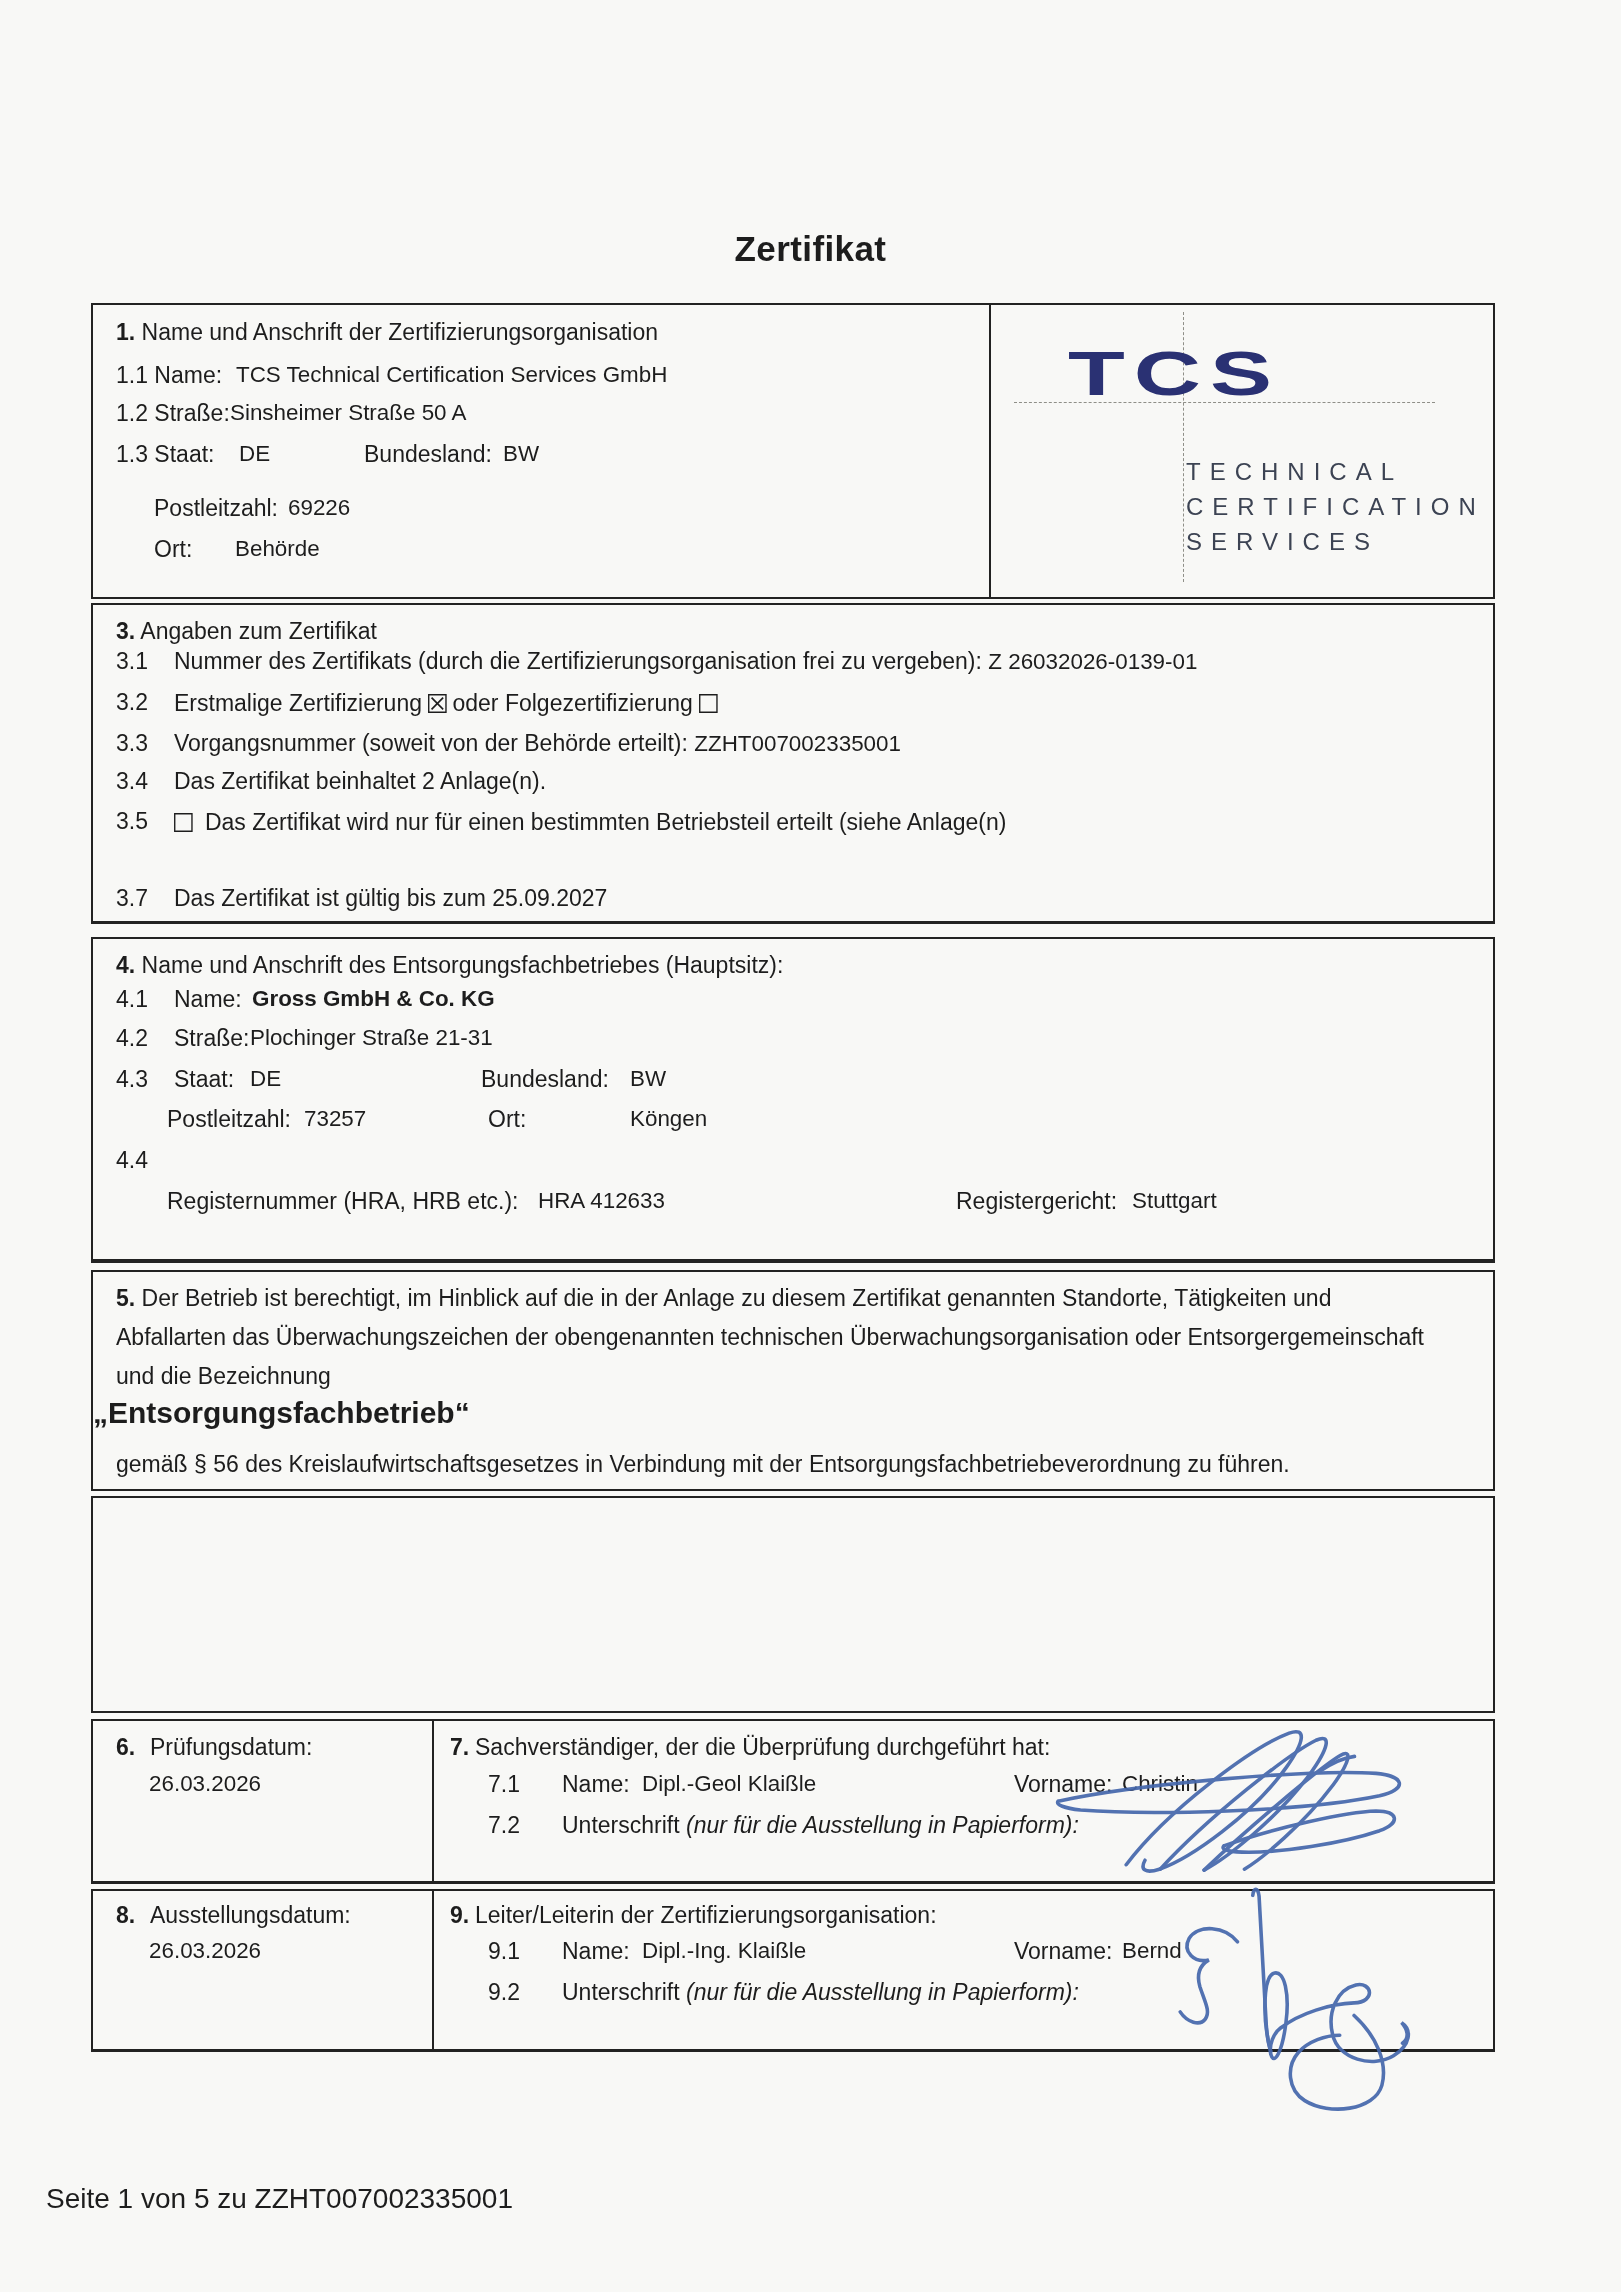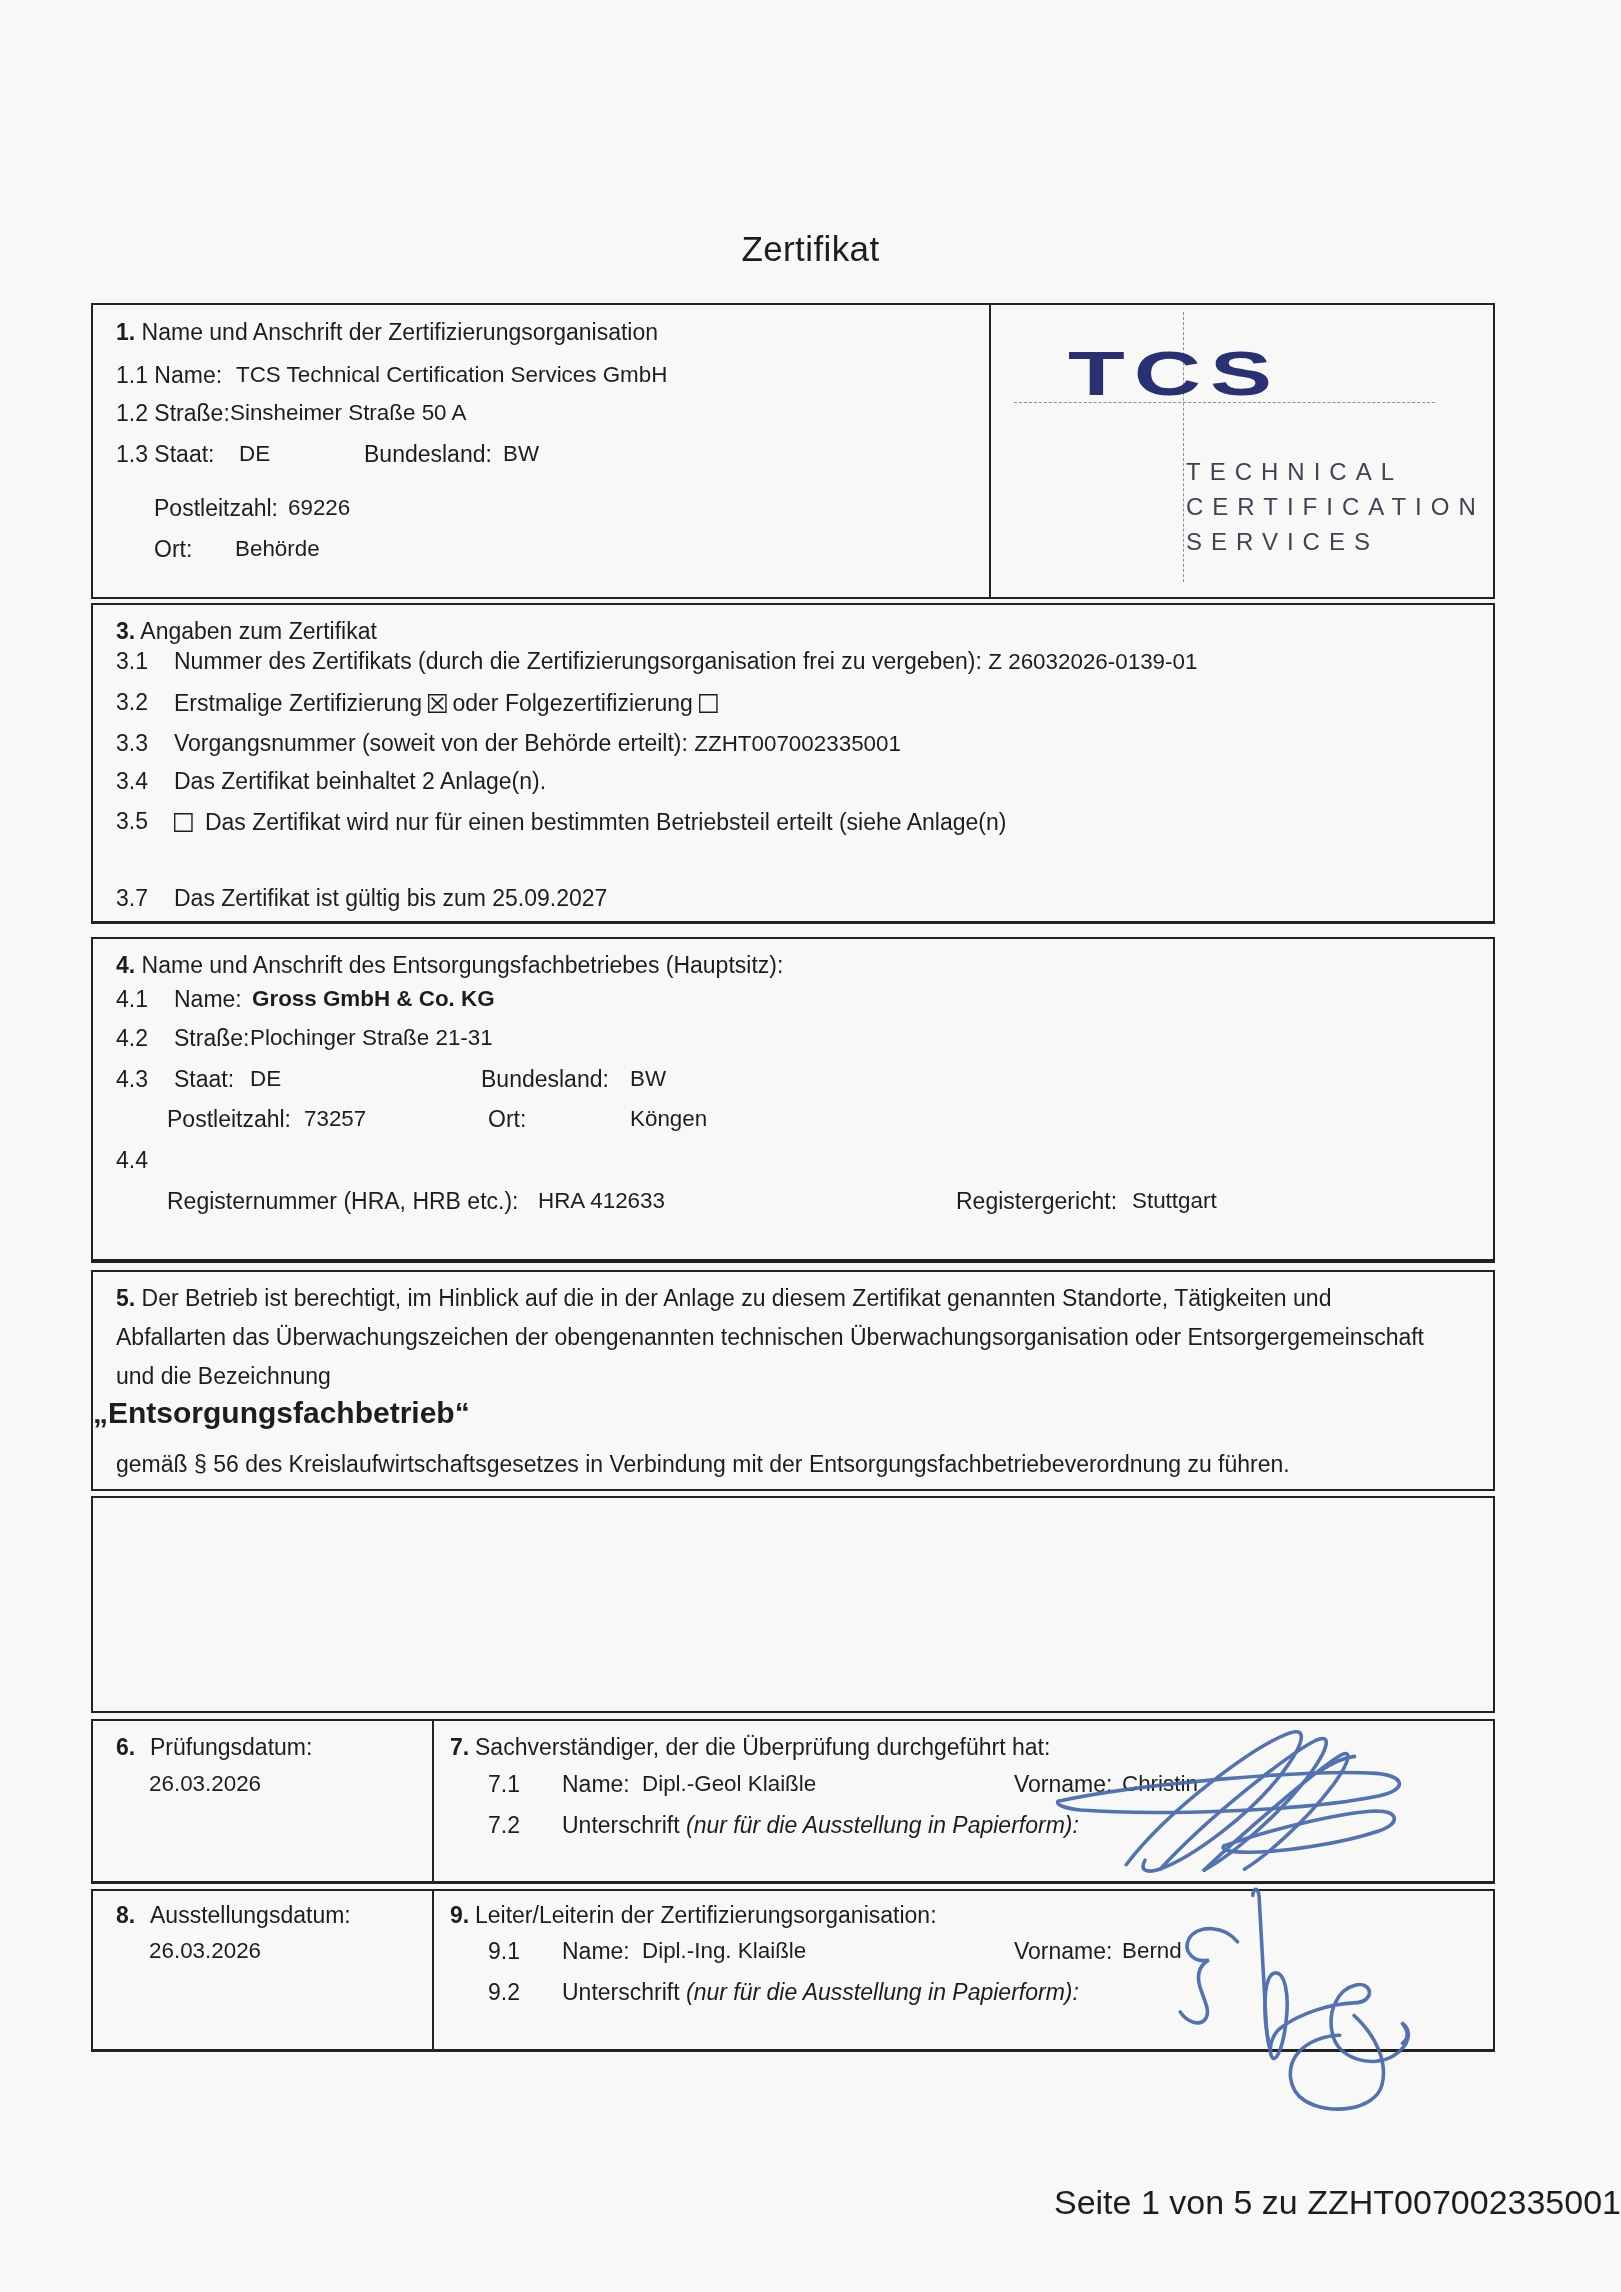--- a/index.html
+++ b/index.html
@@ -13,22 +13,22 @@
   .page{position:absolute;inset:0;}
   .box{position:absolute;border:2.7px solid #222;box-sizing:border-box;background:transparent;margin-top:16px;}
   .bb4{border-bottom-width:3.6px;}
   .bb5{border-bottom-width:4.5px;}
   .r{position:absolute;left:0;right:0;height:30px;}
   .ax{position:absolute;top:0;white-space:nowrap;font-size:23px;}
   .val{font-size:22.4px;}
   .b{font-weight:bold;}
   .cb{font-family:"DejaVu Sans",sans-serif;font-size:26px;line-height:1;position:relative;top:1.8px;padding:0 3.6px;}
   .it{font-style:italic;}
-  .title{position:absolute;left:0;right:0;top:229px;text-align:center;font-size:35px;font-weight:normal;letter-spacing:0.4px;}
-  .footer{position:absolute;left:0;right:0;top:2183px;text-align:right;font-size:34px;}
+  .title{position:absolute;left:0;right:0;top:229px;text-align:center;font-size:35px;font-weight:bold;letter-spacing:0.4px;}
+  .footer{position:absolute;left:0;right:0;top:2183px;text-align:left;font-size:28px;padding-left:46px;}
   
   .logocell{position:absolute;left:896px;top:0;bottom:0;width:506px;border-left:2.7px solid #222;overflow:hidden;}
   .vdash{position:absolute;left:192px;top:7.2px;height:270px;border-left:1.8px dashed #8f8f88;}
   .hdash{position:absolute;left:23px;top:97px;width:421px;border-top:1.8px dashed #8f8f88;}
   .tcs{
     position:absolute;left:77px;top:32px;
     font-size:93px;font-weight:bold;letter-spacing:9px;
     color:#2a3173;transform:scaleY(.68);transform-origin:top left;
   }
   .logotxt{position:absolute;left:195px;top:149px;font-size:24px;letter-spacing:9px;color:#3c4353;line-height:35px;}

